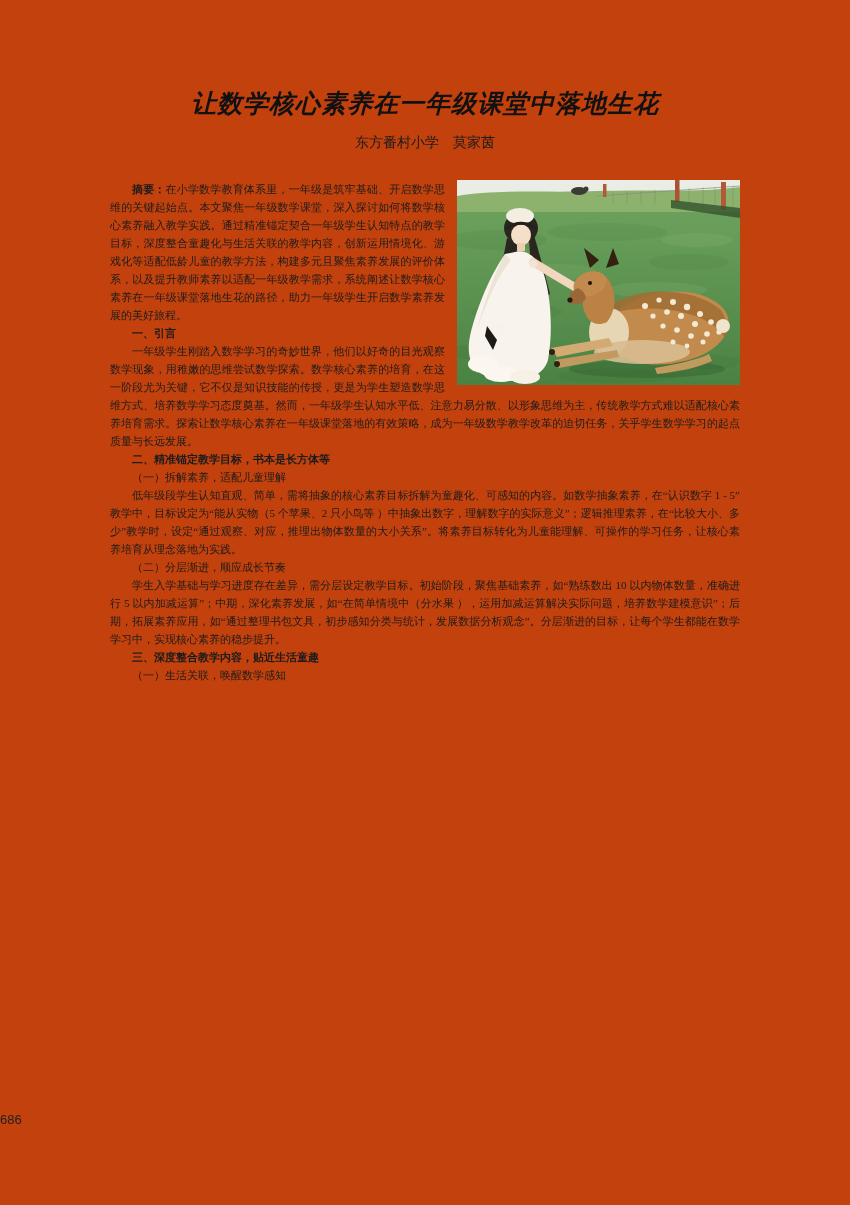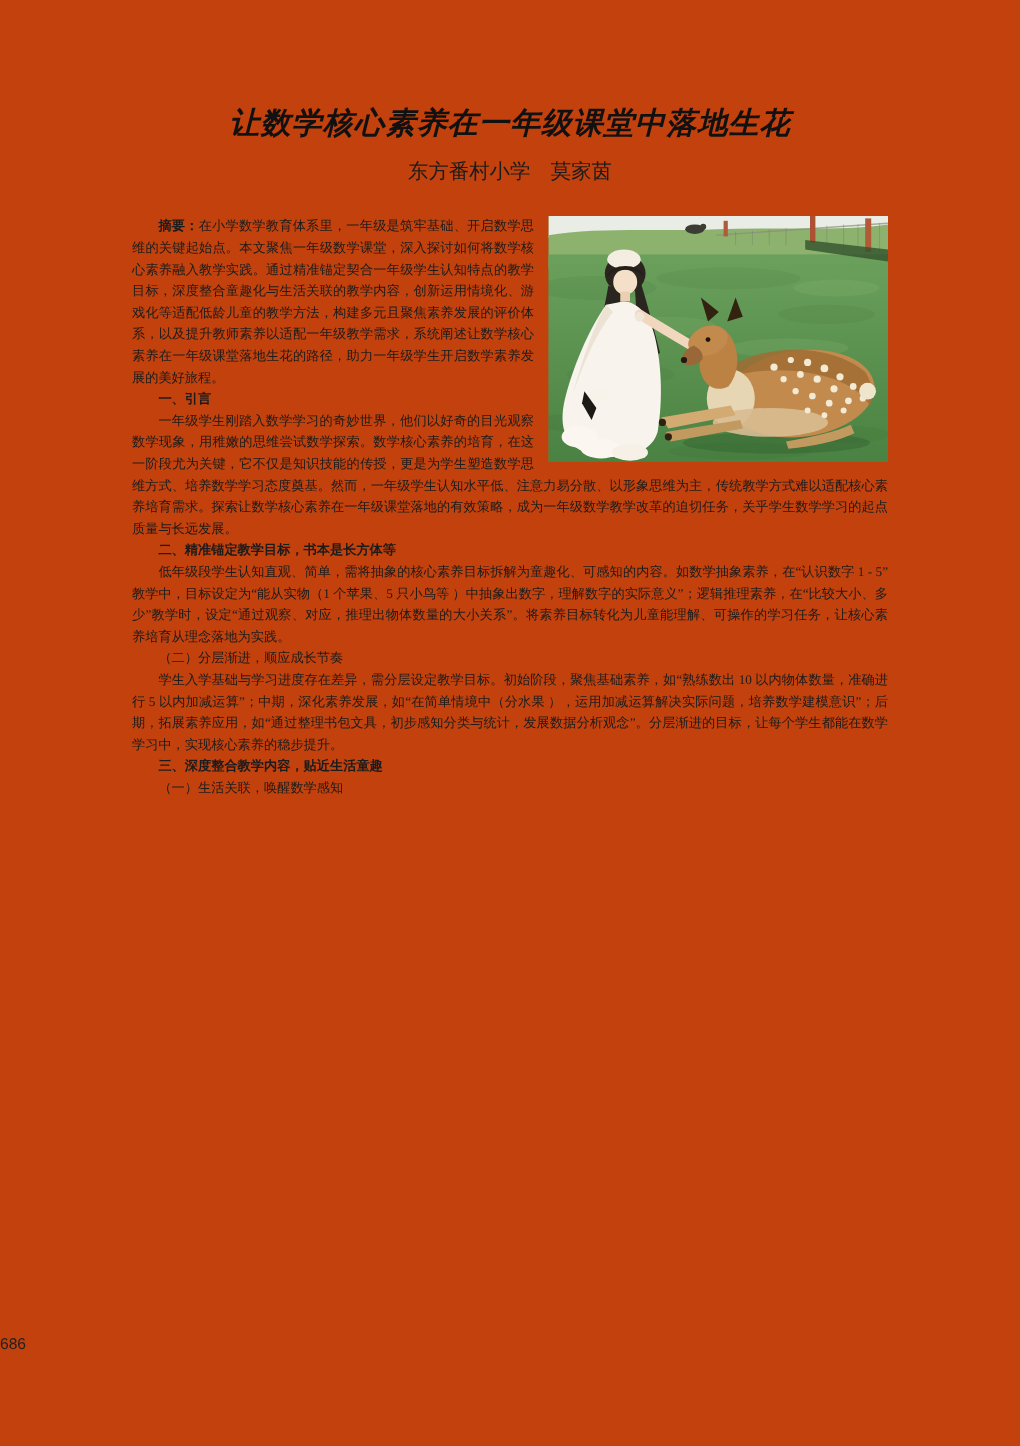--- a/index.html
+++ b/index.html
@@ -19,21 +19,21 @@
     text-align:center;
     font-size:25px;
     line-height:32px;
     font-weight:bold;
     font-style:italic;
     letter-spacing:1px;
     color:#111;
   }
   .author{
     text-align:center;
-    font-size:17px;
+    font-size:14px;
     line-height:22px;
     margin:0 0 26px 0;
     color:#1c1c1c;
   }
   .article{width:630px;}
   .para,.blk{
     font-size:11px;
     line-height:18px;
     text-align:justify;
     text-indent:2em;
@@ -183,21 +183,22 @@
       </svg>
     </figure>
 
     <p class="para"><b>摘要：</b><span>在小学数学教育体系里，一年级是筑牢基础、开启数学思维的关键起始点。本文聚焦一年级数学课堂，深入探讨如何将数学核心素养融入教学实践。通过精准锚定契合一年级学生认知特点的教学目标，深度整合童趣化与生活关联的教学内容，创新运用情境化、游戏化等适配低龄儿童的教学方法，构建多元且聚焦素养发展的评价体系，以及提升教师素养以适配一年级教学需求，系统阐述让数学核心素养在一年级课堂落地生花的路径，助力一年级学生开启数学素养发展的美好旅程。</span></p>
 
 
     <div id="sections">
         <div class="blk blk-h2">一、引言</div>
         <div class="blk blk-p">一年级学生刚踏入数学学习的奇妙世界，他们以好奇的目光观察数学现象，用稚嫩的思维尝试数学探索。数学核心素养的培育，在这一阶段尤为关键，它不仅是知识技能的传授，更是为学生塑造数学思维方式、培养数学学习态度奠基。然而，一年级学生认知水平低、注意力易分散、以形象思维为主，传统教学方式难以适配核心素养培育需求。探索让数学核心素养在一年级课堂落地的有效策略，成为一年级数学教学改革的迫切任务，关乎学生数学学习的起点质量与长远发展。</div>
         <div class="blk blk-h2">二、精准锚定教学目标，书本是长方体等</div>
-        <div class="blk blk-p">低年级段学生认知直观、简单，需将抽象的核心素养目标拆解为童趣化、可感知的内容。如数学抽象素养，在“认识数字 1 - 5”教学中，目标设定为“能从实物（1 个苹果、5 只小鸟等 ）中抽象出数字，理解数字的实际意义”；逻辑推理素养，在“比较大小、多少”教学时，设定“通过观察、对应，推理出物体数量的大小关系”。将素养目标转化为儿童能理解、可操作的学习任务，让核心素养培育从理念落地为实践。</div>
+        <div class="blk blk-h3">（一）拆解素养，适配儿童理解</div>
+        <div class="blk blk-p">低年级段学生认知直观、简单，需将抽象的核心素养目标拆解为童趣化、可感知的内容。如数学抽象素养，在“认识数字 1 - 5”教学中，目标设定为“能从实物（5 个苹果、2 只小鸟等 ）中抽象出数字，理解数字的实际意义”；逻辑推理素养，在“比较大小、多少”教学时，设定“通过观察、对应，推理出物体数量的大小关系”。将素养目标转化为儿童能理解、可操作的学习任务，让核心素养培育从理念落地为实践。</div>
         <div class="blk blk-h3">（二）分层渐进，顺应成长节奏</div>
         <div class="blk blk-p">学生入学基础与学习进度存在差异，需分层设定教学目标。初始阶段，聚焦基础素养，如“熟练数出 10 以内物体数量，准确进行 5 以内加减运算”；中期，深化素养发展，如“在简单情境中（分水果 ），运用加减运算解决实际问题，培养数学建模意识”；后期，拓展素养应用，如“通过整理书包文具，初步感知分类与统计，发展数据分析观念”。分层渐进的目标，让每个学生都能在数学学习中，实现核心素养的稳步提升。</div>
         <div class="blk blk-h2">三、深度整合教学内容，贴近生活童趣</div>
         <div class="blk blk-h3">（一）生活关联，唤醒数学感知</div>
       </div>
 
   </div>
 
   <div class="pageno">686</div>
 </div>

